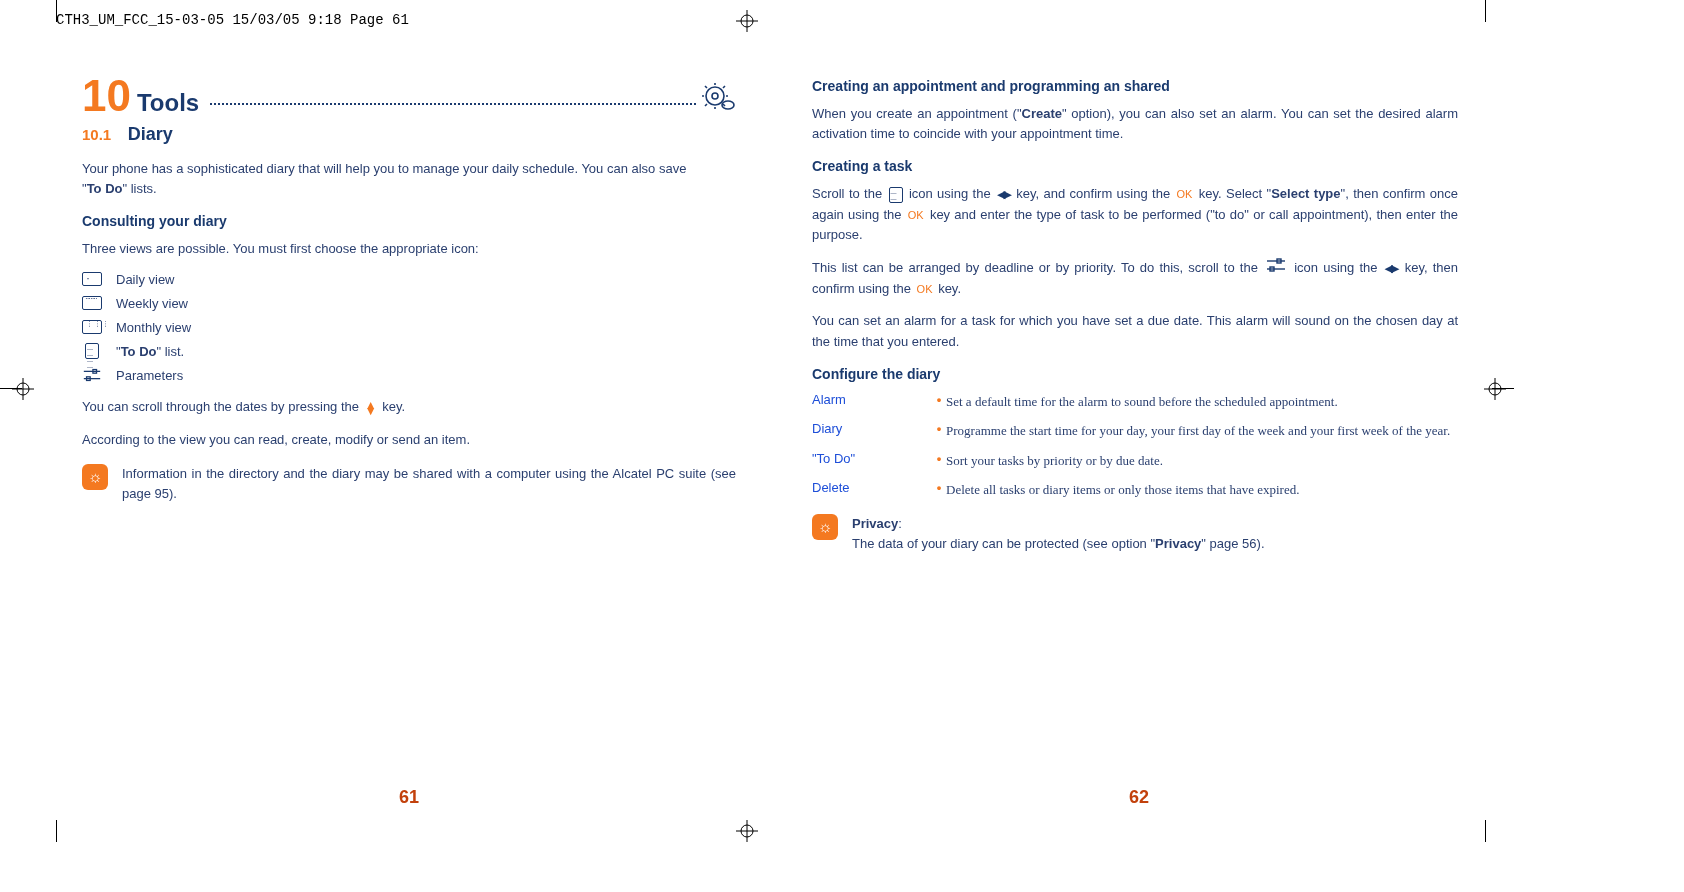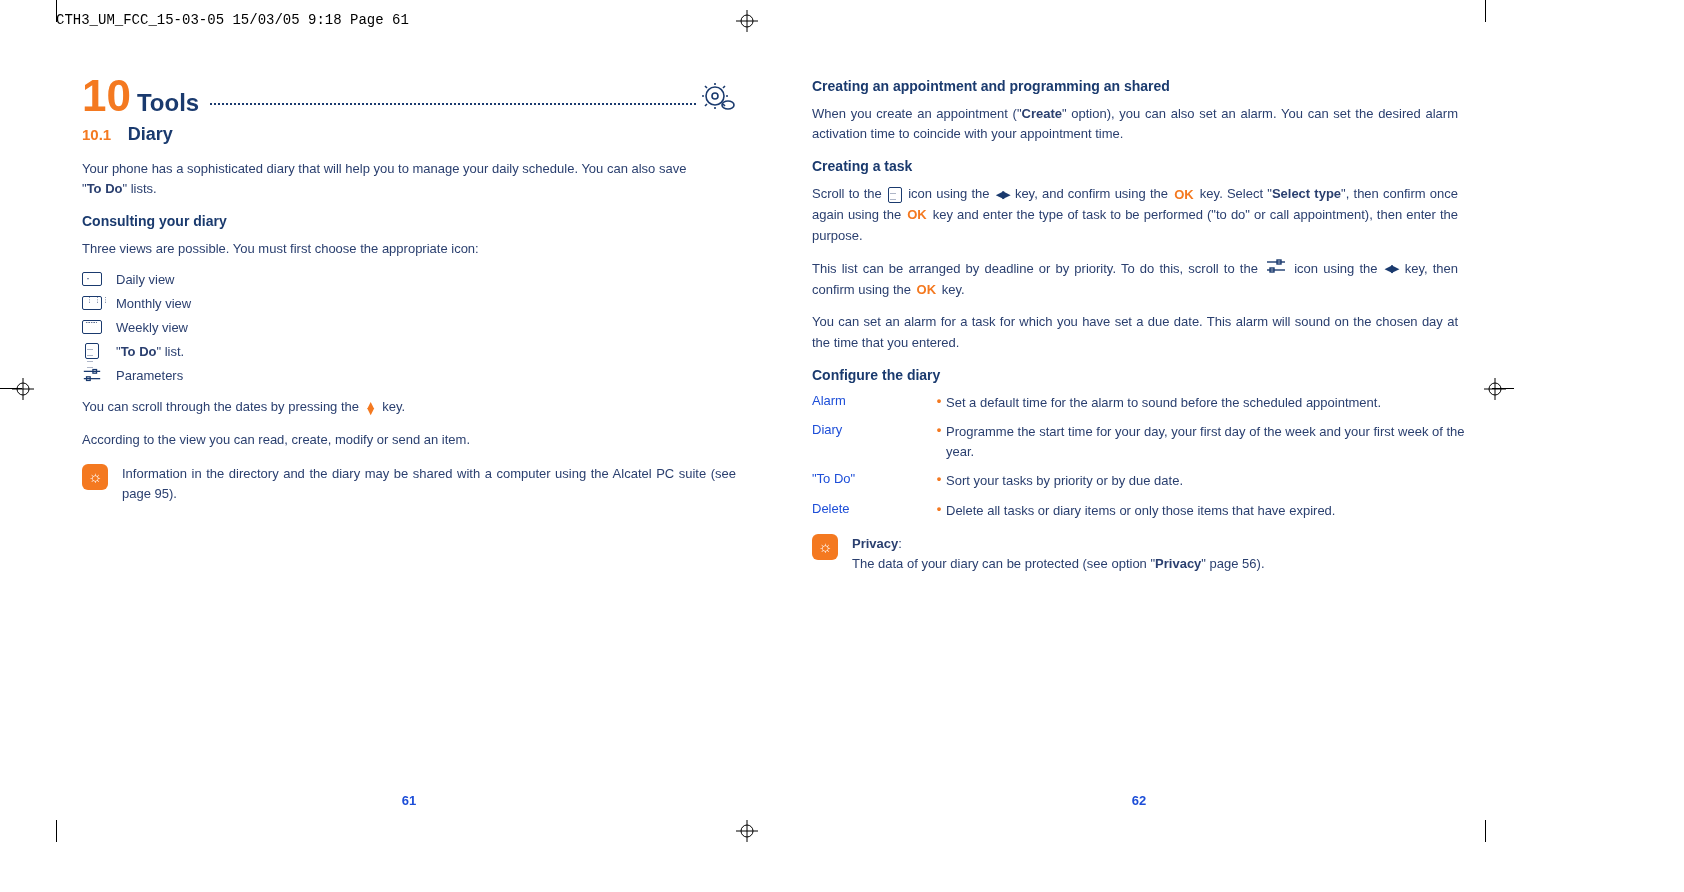--- a/index.html
+++ b/index.html
@@ -203,22 +203,22 @@
     vertical-align: middle;
   }
   .leftright {
     color: #1a3a6e;
     font-size: 11px;
     letter-spacing: -2px;
     vertical-align: middle;
   }
   .ok-key {
     color: #f47920;
-    font-size: 13px;
-    font-weight: bold;
+    font-size: 11px;
+    font-weight: normal;
     vertical-align: middle;
   }
   .tip-box {
     display: flex;
     gap: 14px;
     margin-top: 14px;
   }
   .tip-icon {
     width: 26px;
     height: 26px;
@@ -240,28 +240,28 @@
   .opt-table {
     display: grid;
     grid-template-columns: 120px 14px 1fr;
     row-gap: 10px;
     font-size: 13px;
     color: #2a3f6f;
     margin-top: 8px;
   }
   .opt-label { font-weight: normal; color: #1d4ed8; }
   .bullet { color: #f47920; font-weight: bold; text-align: center; }
-  .opt-desc { line-height: 1.5; }
+  .opt-desc { line-height: 1.5; font-family: Liberation Serif, serif; }
   .pagenum {
     position: absolute;
     bottom: 4px;
     left: 50%;
     transform: translateX(-50%);
-    font-size: 13px;
-    color: #1d4ed8;
+    font-size: 18px;
+    color: #c2410c;
     font-weight: bold;
   }
 </style>
 </head>
 <body>
 
 <div class="header-bar">CTH3_UM_FCC_15-03-05  15/03/05  9:18  Page 61</div>
 
 <div class="crop-line-top"></div>
 <div class="crop-line-top-left"></div>
@@ -325,29 +325,29 @@
     <p class="body">Three views are possible. You must first choose the appropriate icon:</p>
 
     <div class="icon-row">
       <span class="mini-icon">
           <span class="box-icon one-dot"></span>
         </span>
       <span>Daily view</span>
     </div>
     <div class="icon-row">
       <span class="mini-icon">
+          <span class="box-icon seven-dot"></span>
+        </span>
+      <span>Weekly view</span>
+    </div>
+    <div class="icon-row">
+      <span class="mini-icon">
           <span class="box-icon grid-dot"></span>
         </span>
       <span>Monthly view</span>
-    </div>
-    <div class="icon-row">
-      <span class="mini-icon">
-          <span class="box-icon seven-dot"></span>
-        </span>
-      <span>Weekly view</span>
     </div>
     <div class="icon-row">
       <span class="mini-icon">
           <span class="todo-icon">— —<br>— —</span>
         </span>
       <span><span>"</span><b>To Do</b><span>" list.</span></span>
     </div>
     <div class="icon-row">
       <span class="mini-icon param-icon">
         <svg viewBox="0 0 22 16">

